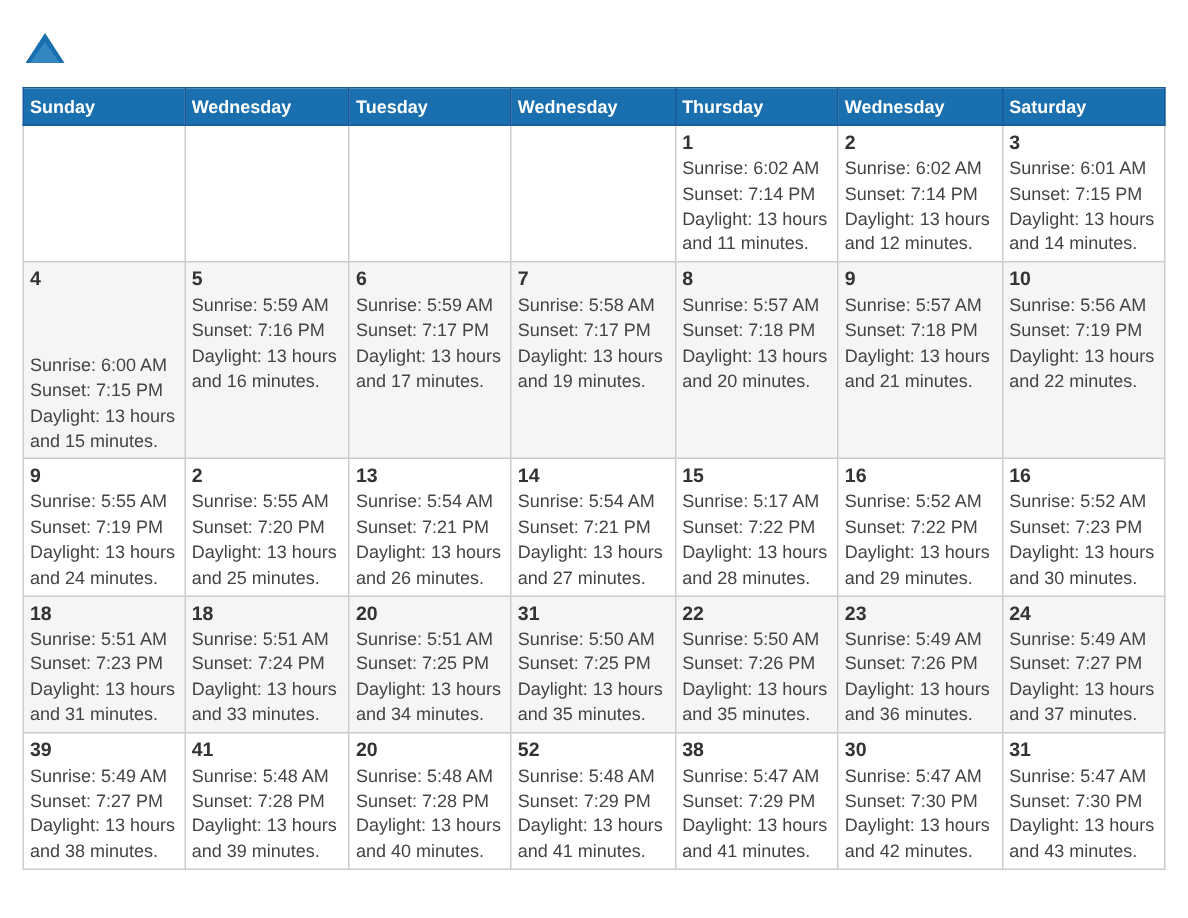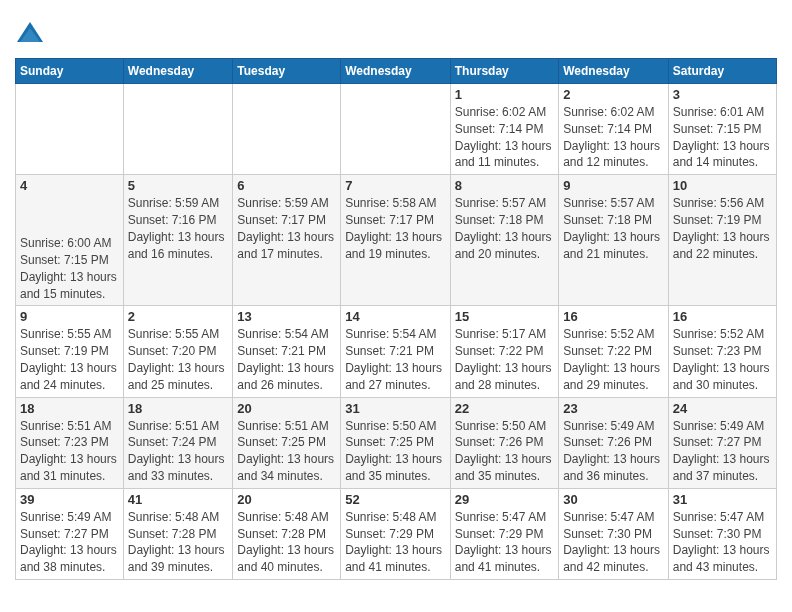--- a/index.html
+++ b/index.html
@@ -339,21 +339,21 @@
 and 40 minutes.</div>
           </td>
           <td>
             <span class="day-num">52</span>
             <div class="day-info" style="white-space: pre-line;">Sunrise: 5:48 AM
 Sunset: 7:29 PM
 Daylight: 13 hours
 and 41 minutes.</div>
           </td>
           <td>
-            <span class="day-num">29</span>
+            <span class="day-num">38</span>
             <div class="day-info" style="white-space: pre-line;">Sunrise: 5:47 AM
 Sunset: 7:29 PM
 Daylight: 13 hours
 and 41 minutes.</div>
           </td>
           <td>
             <span class="day-num">30</span>
             <div class="day-info" style="white-space: pre-line;">Sunrise: 5:47 AM
 Sunset: 7:30 PM
 Daylight: 13 hours

